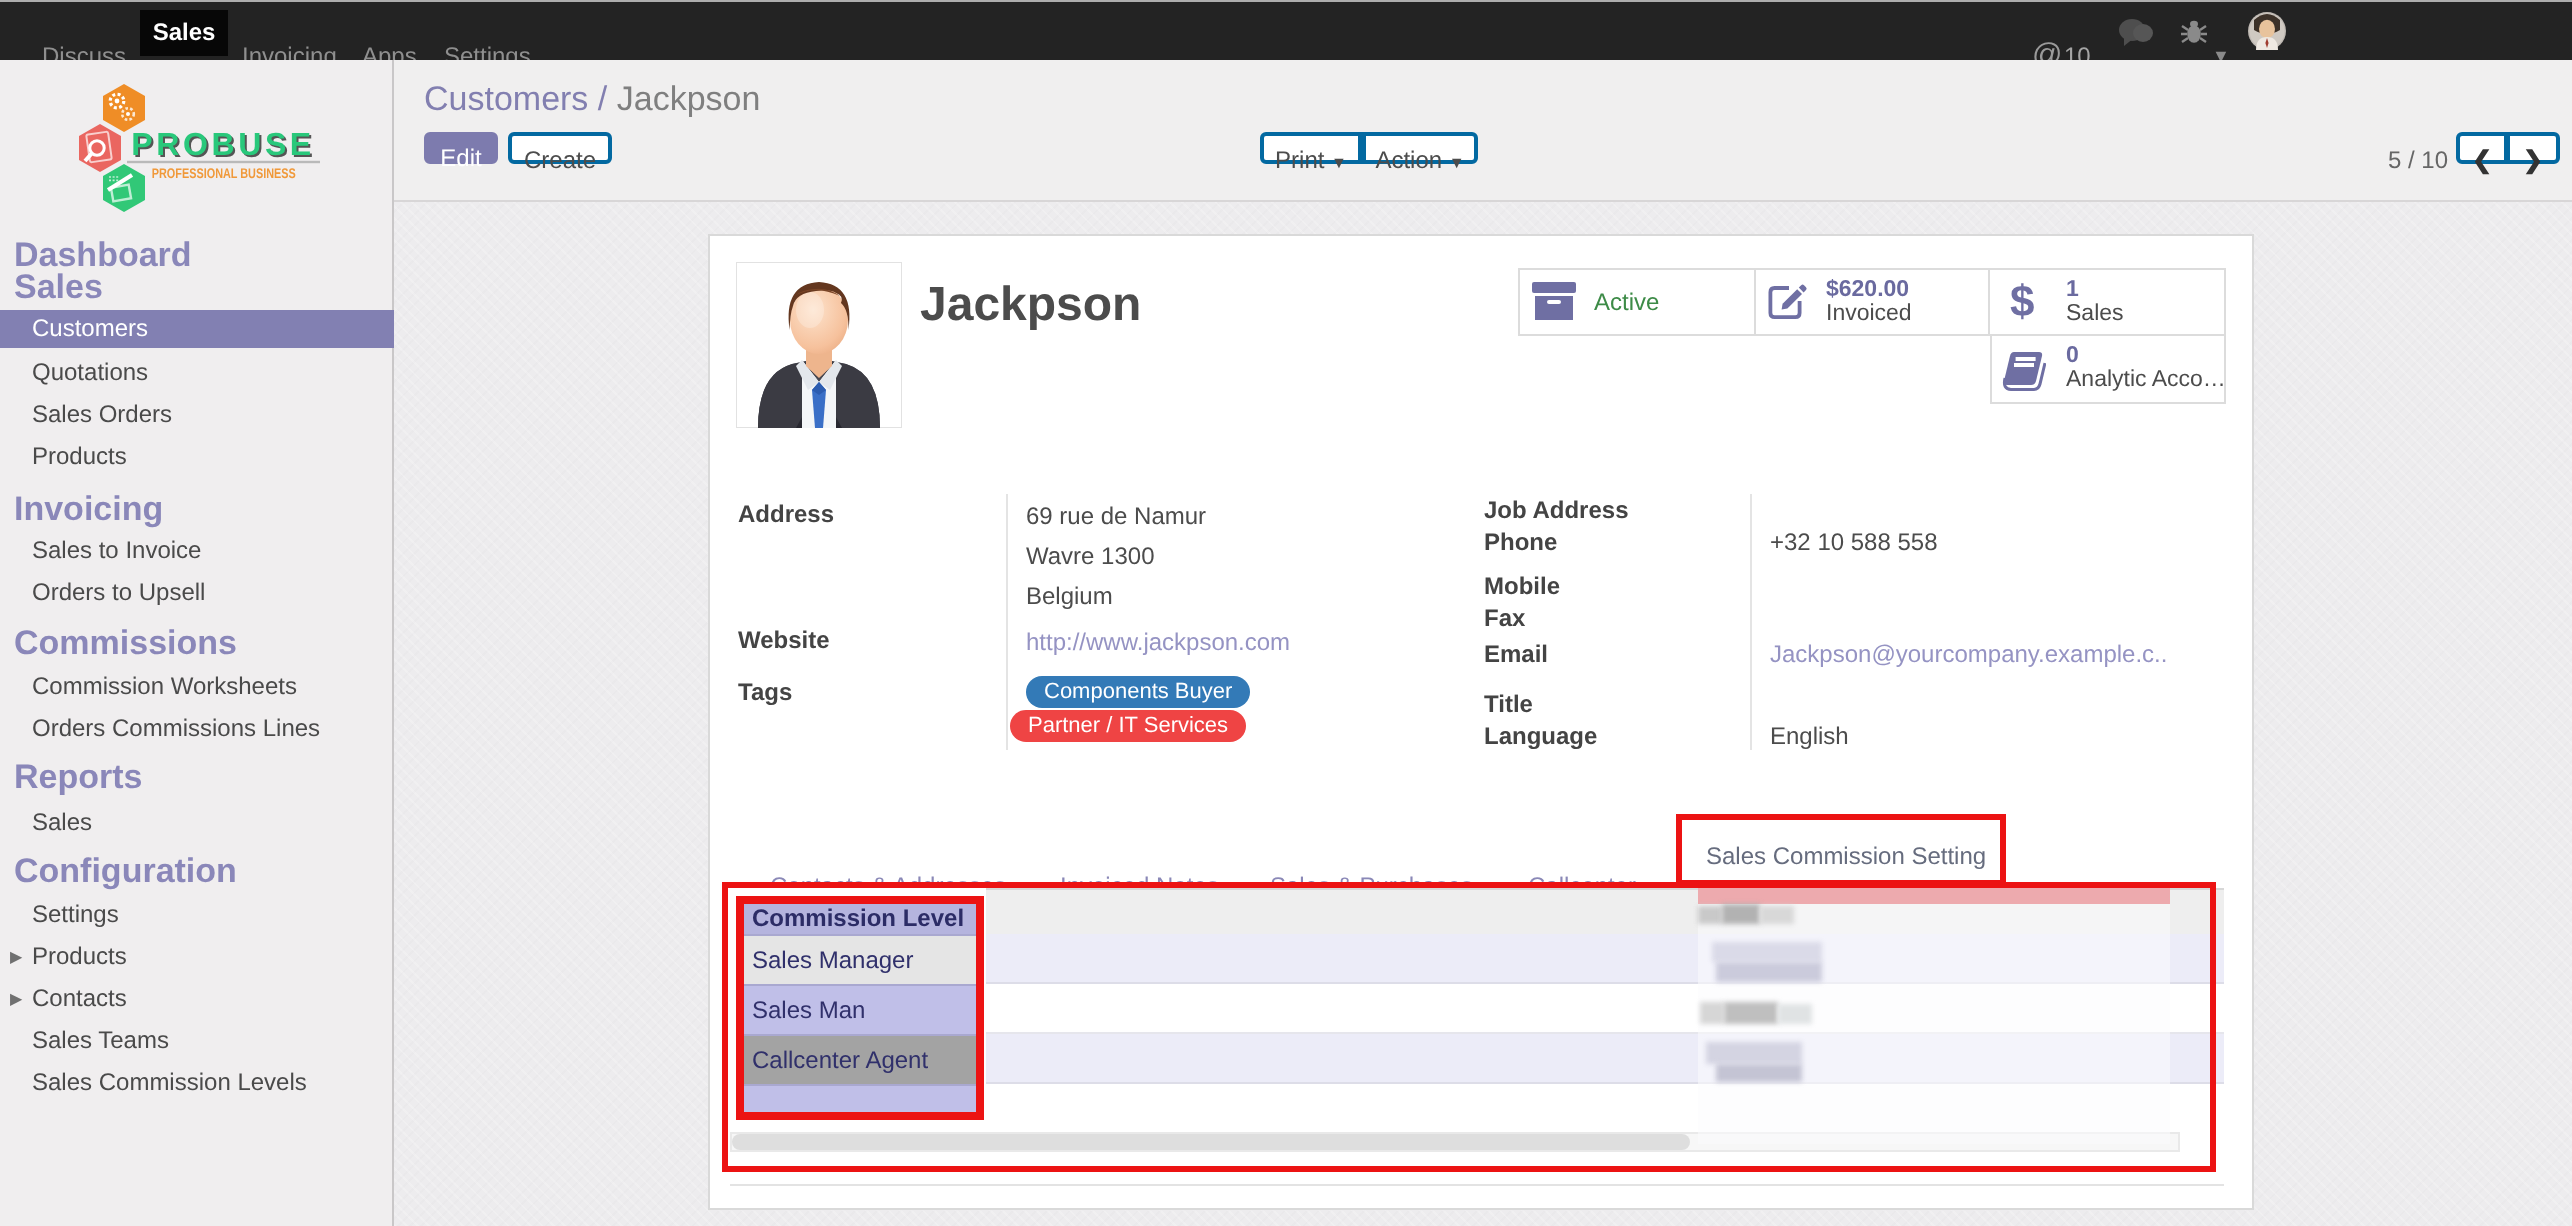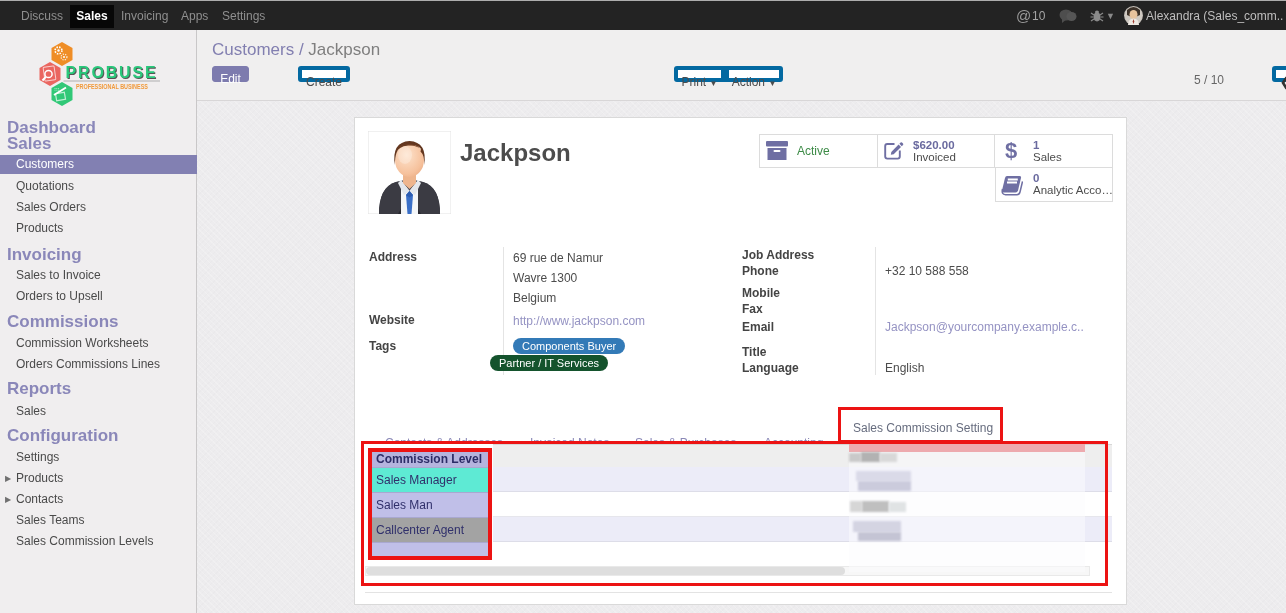--- a/index.html
+++ b/index.html
@@ -1,37 +1,37 @@
 <!DOCTYPE html>
 <html><head>
 <meta charset="utf-8">
 <style>
   * { margin:0; padding:0; box-sizing:border-box; }
   html,body { width:1286px; height:613px; overflow:hidden; }
   body { font-family:"Liberation Sans", sans-serif; position:relative; background:#fff; }
   .abs { position:absolute; }
   
   #topbar { position:absolute; left:0; top:0; width:1286px; height:30px; background:#232323; border-top:1px solid #adadad; }
-  #topbar .mitem { position:absolute; top:0; height:30px; line-height:30px; font-size:12px; color:#8f8f8f; }
+  #topbar .mitem { position:absolute; top:12px; height:30px; line-height:30px; font-size:12px; color:#8f8f8f; }
   #salesbox { position:absolute; left:70px; top:4px; width:44px; height:23px; background:#070707; color:#fff; font-weight:bold; font-size:12px; text-align:center; line-height:23px; }
   
   #sidebar { position:absolute; left:0; top:30px; width:197px; height:583px; background:#f0eeef; border-right:1px solid #c9c7c8; }
   .shead { position:absolute; left:7px; height:16px; line-height:16px; font-size:17px; font-weight:bold; color:#8a87b9; white-space:nowrap; }
   .sitem { position:absolute; left:16px; height:16px; line-height:16px; font-size:12px; color:#4a4a4a; white-space:nowrap; }
   #cust-active { position:absolute; left:0; top:155px; width:197px; height:19px; background:#8280b2; }
   #cust-active span { position:absolute; left:16px; top:1px; font-size:12px; color:#ffffff; line-height:17px; }
   .caret-r { position:absolute; left:5px; font-size:8px; color:#707070; }
   
   #controlbar { position:absolute; left:197px; top:30px; width:1089px; height:71px; background:#f0efef; border-bottom:1px solid #d8d6d7; }
   #content { position:absolute; left:197px; top:101px; width:1089px; height:512px; background-color:#edecee;
     background-image:repeating-linear-gradient(45deg, rgba(255,255,255,.20) 0 1px, rgba(0,0,0,0) 1px 4px),
                      repeating-linear-gradient(-45deg, rgba(0,0,0,.010) 0 1px, rgba(0,0,0,0) 1px 4px); }
   #breadcrumb { position:absolute; left:212px; top:40px; font-size:17px; }
   .btn { position:absolute; height:16px; font-size:12px; border-radius:3px; text-align:center; line-height:24px; }
-  .btn-white { background:#fff; border:4px solid #0369a1; color:#4c4c4c;margin-left:44px; }
+  .btn-white { background:#fff; border:2px solid #0369a1; color:#4c4c4c; }
   #sheet { position:absolute; left:354px; top:117px; width:773px; height:488px; background:#fff; border:1px solid #d9d9d9; }
   .lbl { position:absolute; font-size:12px; font-weight:bold; color:#444; white-space:nowrap; }
   .val { position:absolute; font-size:12px; color:#4c4c4c; white-space:nowrap; }
   .link { color:#9593c3; }
   .sep { position:absolute; width:1px; background:#e4e4e4; }
   .pill { position:absolute; height:16px; border-radius:8px; color:#fff; font-size:11px; line-height:16px; padding:0 9px; }
   
   .statb { position:absolute; background:#fff; border:1px solid #dcdcdc; }
   .sv { position:absolute; font-size:11.5px; font-weight:bold; color:#6a6a9f; white-space:nowrap; }
   .sl { position:absolute; font-size:11.5px; color:#4c4c4c; white-space:nowrap; }
@@ -67,21 +67,20 @@
   <div class="mitem" style="left:1106px; color:#8a8a8a; font-size:9px;">▼</div>
 
   <svg class="abs" style="left:1124px; top:5px;" width="19" height="19" viewBox="0 0 19 19">
     <circle cx="9.5" cy="9.5" r="9.5" fill="#bfb9b3"></circle>
     <circle cx="9.5" cy="9.5" r="8.8" fill="#cfc9c2"></circle>
     <path d="M3 4 Q9.5 -2 16 4 L16 9 Q9.5 13 3 9 Z" fill="#3c3128"></path>
     <ellipse cx="9.5" cy="8.5" rx="4" ry="4.6" fill="#e8c39c"></ellipse>
     <path d="M4 19 Q4 12.5 9.5 12.5 Q15 12.5 15 19 Z" fill="#efe9e2"></path>
     <path d="M9.5 13 L10.3 15.5 L9.5 18 L8.7 15.5 Z" fill="#a03c30"></path>
   </svg>
-  <div class="mitem" style="left:1146px; color:#bfbebe;">Alexandra (Sales_comm..</div>
 </div>
 
 <div id="sidebar"></div>
 
 <svg class="abs" style="left:36px; top:38px;" width="132" height="74" viewBox="0 0 132 74">
   <g>
     <polygon points="26,4 36.5,10 36.5,22 26,28 15.5,22 15.5,10" fill="#ef8d26"></polygon>
     <polygon points="14,24 24.5,30 24.5,42 14,48 3.5,42 3.5,30" fill="#ea6660"></polygon>
     <polygon points="26,44 36.5,50 36.5,62 26,68 15.5,62 15.5,50" fill="#31c877"></polygon>
 
@@ -214,56 +213,56 @@
 
 <div class="lbl" style="left:369px; top:250px;">Address</div>
 <div class="sep" style="left:503px; top:247px; height:128px;"></div>
 <div class="val" style="left:513px; top:251px;">69 rue de Namur</div>
 <div class="val" style="left:513px; top:271px;">Wavre 1300</div>
 <div class="val" style="left:513px; top:291px;">Belgium</div>
 <div class="lbl" style="left:369px; top:313px;">Website</div>
 <div class="val link" style="left:513px; top:314px;">http://www.jackpson.com</div>
 <div class="lbl" style="left:369px; top:339px;">Tags</div>
 <div class="pill" style="left:513px; top:338px; background:#337ab7;">Components Buyer</div>
-<div class="pill" style="left:490px; top:355px; background:#14532d;">Partner / IT Services</div>
+<div class="pill" style="left:505px; top:355px; background:#ef4444;">Partner / IT Services</div>
 
 <div class="lbl" style="left:742px; top:248px;">Job Address</div>
 <div class="lbl" style="left:742px; top:264px;">Phone</div>
 <div class="lbl" style="left:742px; top:286px;">Mobile</div>
 <div class="lbl" style="left:742px; top:302px;">Fax</div>
 <div class="lbl" style="left:742px; top:320px;">Email</div>
 <div class="lbl" style="left:742px; top:345px;">Title</div>
 <div class="lbl" style="left:742px; top:361px;">Language</div>
 <div class="sep" style="left:875px; top:247px; height:128px;"></div>
 <div class="val" style="left:885px; top:264px;">+32 10 588 558</div>
 <div class="val link" style="left:885px; top:320px;">Jackpson@yourcompany.example.c..</div>
 <div class="val" style="left:885px; top:361px;">English</div>
 
 <div class="tab" style="left:385px; top:421px;">Contacts &amp; Addresses</div>
 <div class="tab" style="left:530px; top:421px;">Invoiced Notes</div>
 <div class="tab" style="left:635px; top:421px;">Sales &amp; Purchases</div>
-<div class="tab" style="left:764px; top:421px;">Accounting</div>
+<div class="tab" style="left:764px; top:421px;">Callcenter</div>
 <div class="tab" style="left:853px; top:421px; color:#666c7e;">Sales Commission Setting</div>
 
 <div id="tablewrap"></div>
 
 <div class="abs" style="left:490px; top:444px; width:622px; height:1px; background:#d7d7d7;"></div>
 <div class="abs" style="left:490px; top:445px; width:622px; height:22px; background:#eeeeee;"></div>
 <div class="abs" style="left:490px; top:467px; width:622px; height:25px; background:#ececf8; border-bottom:1px solid #dddde8;"></div>
 <div class="abs" style="left:490px; top:492px; width:622px; height:25px; background:#ffffff; border-bottom:1px solid #e6e6ec;"></div>
 <div class="abs" style="left:490px; top:517px; width:622px; height:25px; background:#ececf8; border-bottom:1px solid #dddde8;"></div>
 <div class="abs" style="left:490px; top:542px; width:622px; height:25px; background:#ffffff;"></div>
 
 <div class="abs" style="left:365px; top:566px; width:725px; height:10px; background:#f7f7f7; border:1px solid #e9e9e9;"></div>
 <div class="abs" style="left:366px; top:567px; width:479px; height:8px; background:#dedede; border-radius:4px;"></div>
 <div class="abs" style="left:365px; top:592px; width:747px; height:1px; background:#e3e3e3;"></div>
 
 <div class="abs" style="left:364px; top:444px; width:129px; height:116px; background:#ffffff;"></div>
 <div class="colcell" style="top:452px; height:15px; background:#b5b4de; font-weight:bold; color:#2c2c66; padding-left:4px; line-height:15px;">Commission Level</div>
-<div class="colcell" style="top:467px; height:25px; background:#5eead4; line-height:25px; padding-left:4px; border-top:1px solid #a9a8d0;">Sales Manager</div>
+<div class="colcell" style="top:467px; height:25px; background:#e5e5e5; line-height:25px; padding-left:4px; border-top:1px solid #a9a8d0;">Sales Manager</div>
 <div class="colcell" style="top:492px; height:25px; background:#c0bfe8; line-height:25px; padding-left:4px; border-top:1px solid #a9a8d0;">Sales Man</div>
 <div class="colcell" style="top:517px; height:25px; background:#a3a3a3; line-height:25px; padding-left:4px; border-top:1px solid #a9a8d0;">Callcenter Agent</div>
 <div class="colcell" style="top:542px; height:14px; background:#c0bfe8; border-top:1px solid #a9a8d0;"></div>
 
 <div class="abs" style="left:849px; top:452px; width:236px; height:120px; background:rgba(252,252,253,0.55);"></div>
 <div class="abs" style="left:849px; top:442px; width:236px; height:10px; background:#edaaae;"></div>
 <div class="blk" style="left:849px; top:453px; width:12px; height:9px; background:#c9c9c9;"></div>
 <div class="blk" style="left:861px; top:452px; width:19px; height:10px; background:#b2b2b2;"></div>
 <div class="blk" style="left:880px; top:453px; width:17px; height:9px; background:#d8d8d8;"></div>
 <div class="blk" style="left:856px; top:471px; width:55px; height:10px; background:#dadae8;"></div>

